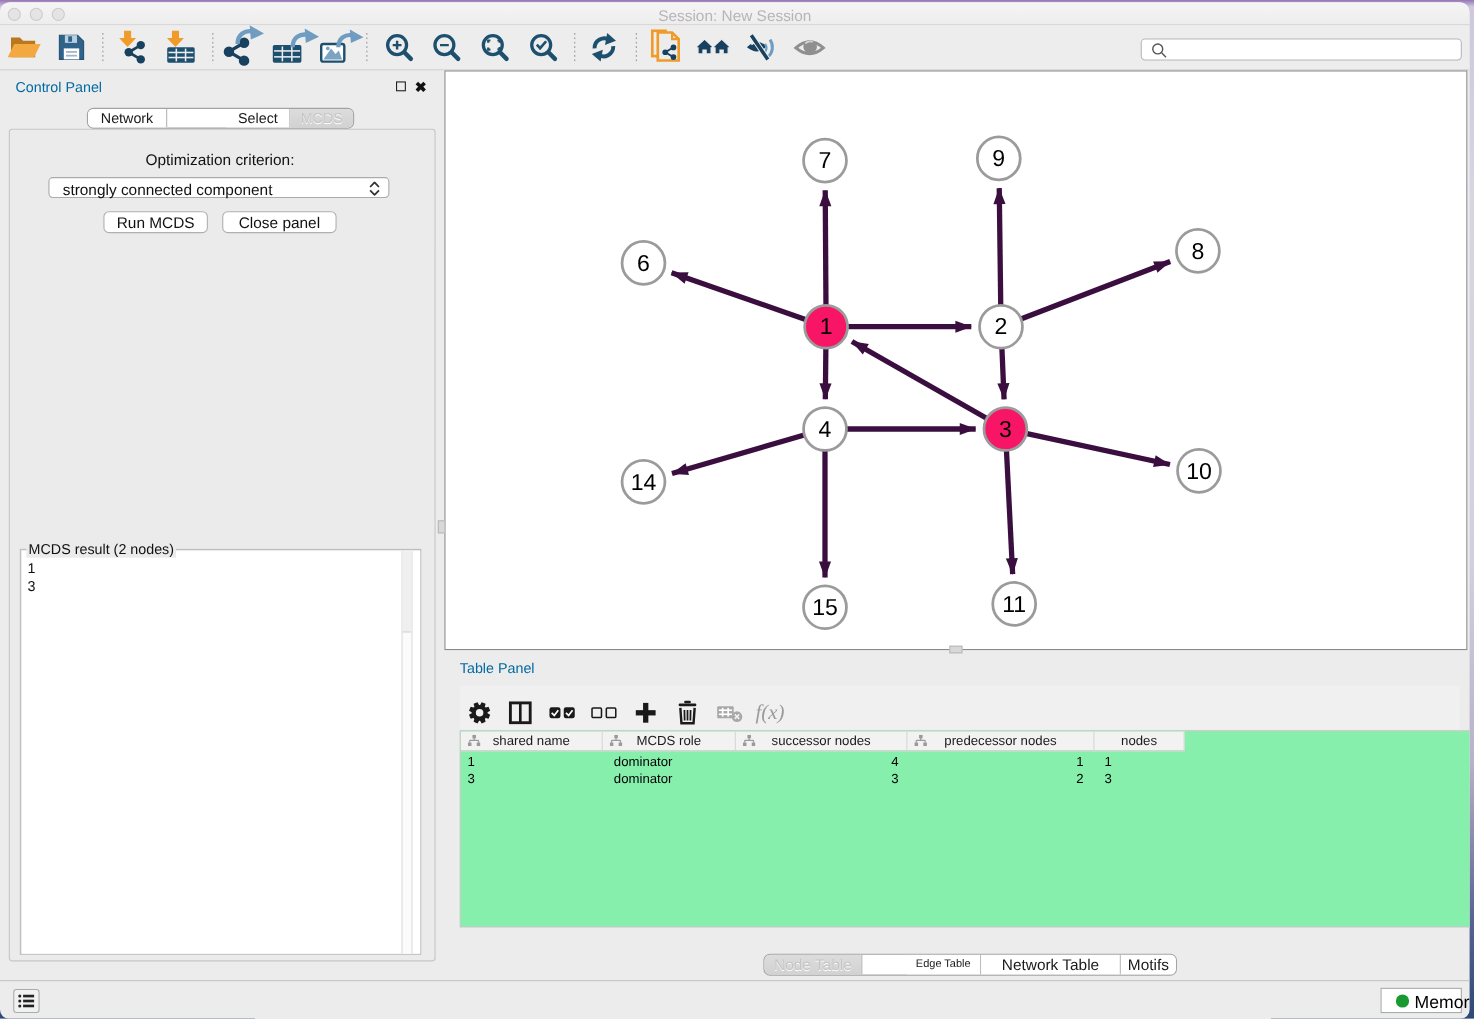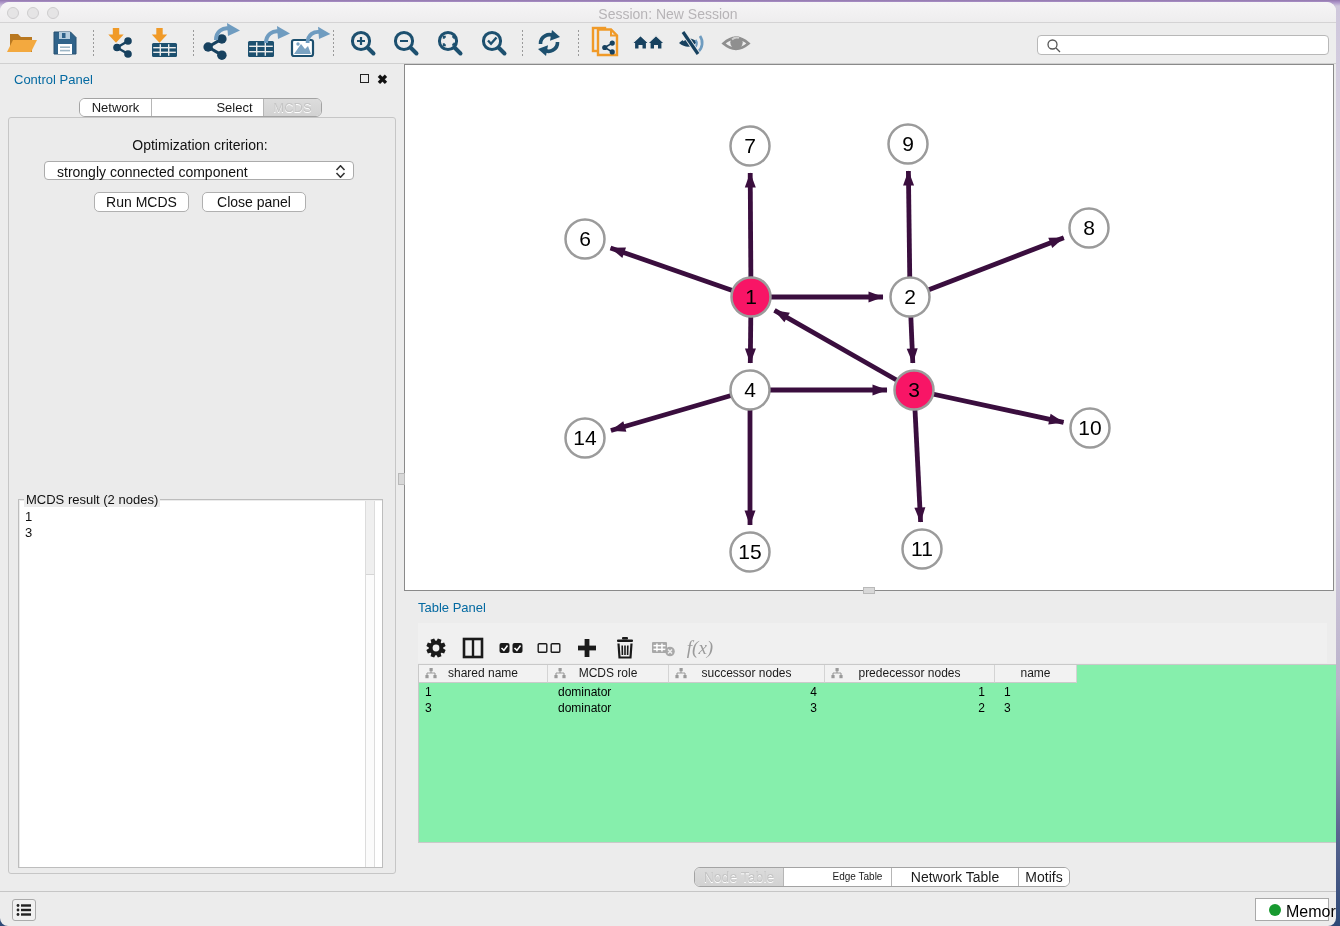--- a/index.html
+++ b/index.html
@@ -408,21 +408,21 @@
             <path d="M6,3 v2 M2,5 h8 M2,5 v2 M10,5 v2" stroke="#9a9a9a" stroke-width="1.1" fill="none"></path>
             <rect x="0.4" y="7" width="3.2" height="3.2" fill="#9a9a9a"></rect>
             <rect x="8.4" y="7" width="3.2" height="3.2" fill="#9a9a9a"></rect>
           </svg><span>successor nodes</span></div>
       <div class="th" style="left:406px;width:170px;"><svg width="12" height="11" viewBox="0 0 12 11" style="position:absolute;left:6px;top:3px;">
             <rect x="4.5" y="0" width="3.2" height="3.2" fill="#9a9a9a"></rect>
             <path d="M6,3 v2 M2,5 h8 M2,5 v2 M10,5 v2" stroke="#9a9a9a" stroke-width="1.1" fill="none"></path>
             <rect x="0.4" y="7" width="3.2" height="3.2" fill="#9a9a9a"></rect>
             <rect x="8.4" y="7" width="3.2" height="3.2" fill="#9a9a9a"></rect>
           </svg><span>predecessor nodes</span></div>
-      <div class="th" style="left:576px;width:82px;"><span>name</span></div>
+      <div class="th" style="left:576px;width:82px;"><span>nodes</span></div>
       <div class="td" style="left:6px;top:19px;">1</div>
       <div class="td" style="left:139px;top:19px;">dominator</div>
       <div class="td" style="left:250px;top:19px;width:148px;text-align:right;">4</div>
       <div class="td" style="left:406px;top:19px;width:160px;text-align:right;">1</div>
       <div class="td" style="left:585px;top:19px;">1</div>
       <div class="td" style="left:6px;top:35px;">3</div>
       <div class="td" style="left:139px;top:35px;">dominator</div>
       <div class="td" style="left:250px;top:35px;width:148px;text-align:right;">3</div>
       <div class="td" style="left:406px;top:35px;width:160px;text-align:right;">2</div>
       <div class="td" style="left:585px;top:35px;">3</div>

